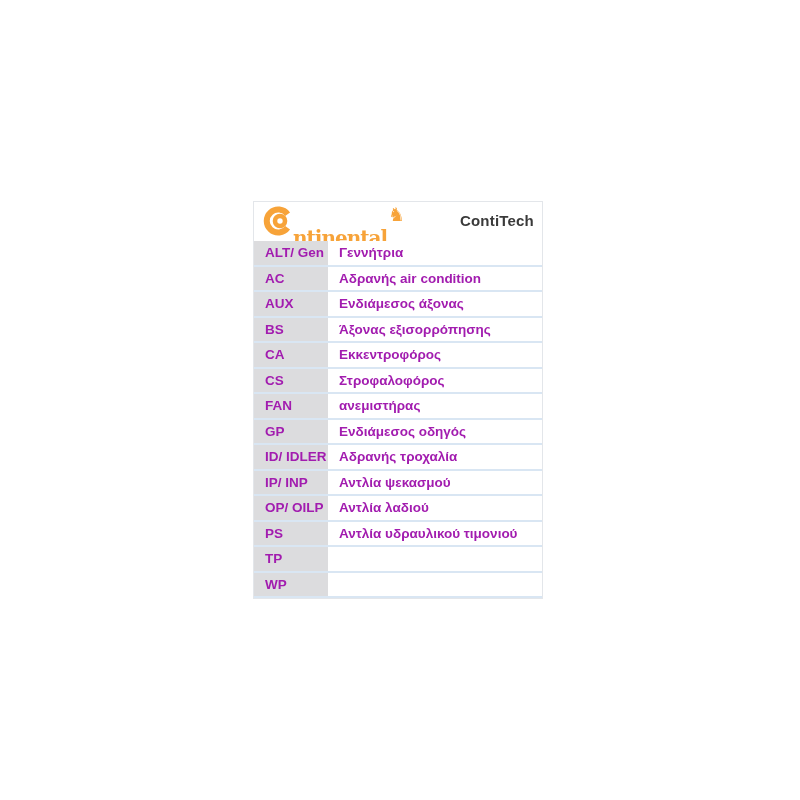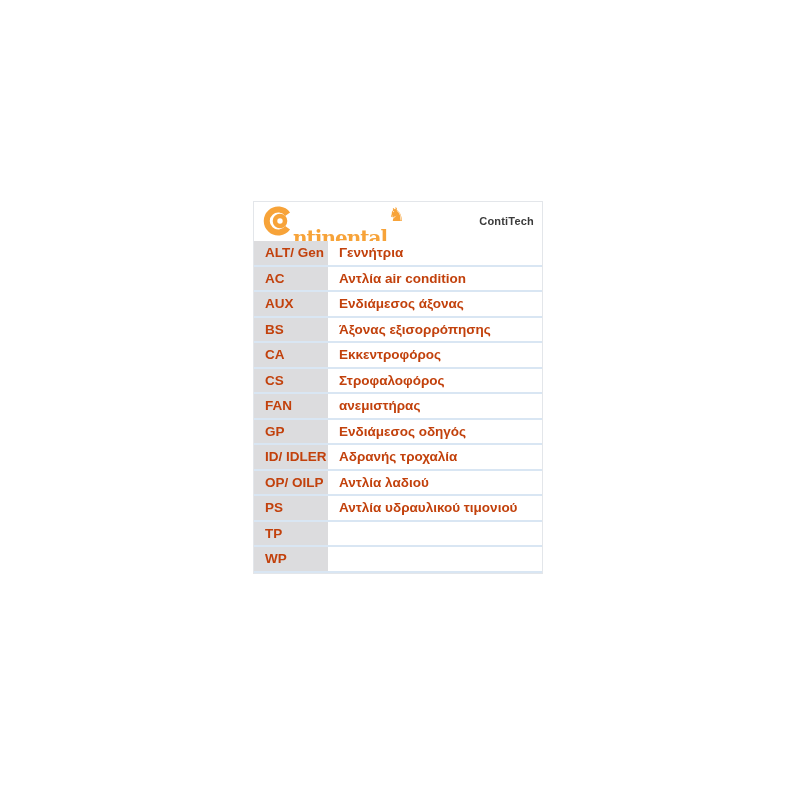--- a/index.html
+++ b/index.html
@@ -50,39 +50,39 @@
     padding-bottom: 3px;
     margin-top: 37px;
   }
   .horse {
     font-size: 19px;
     line-height: 1;
     margin-left: 1px;
     transform: translateY(-6px);
   }
   .subbrand {
-    font-size: 11px;
+    font-size: 15px;
     font-weight: bold;
     color: #3a3a3a;
     letter-spacing: 0.2px;
   }
 
   
   .rows { background: #ffffff; }
   .row {
     display: flex;
     height: 25.5px;
     border-bottom: 2px solid #d9e6f3;
   }
   .cell {
     display: flex;
     align-items: center;
     font-size: 13.5px;
     font-weight: bold;
-    color: #c2410c;
+    color: #a21caf;
     overflow: hidden;
     white-space: nowrap;
   }
   .cell.code {
     width: 77px;
     background: #dcdcde;
     padding-left: 11px;
     border-right: 3px solid #ffffff;
   }
   .cell.desc {
@@ -117,21 +117,21 @@
     <div class="cell desc">
       <span>Γεννήτρια</span>
     </div>
   </div>
 
   <div class="row">
     <div class="cell code">
       <span>AC</span>
     </div>
     <div class="cell desc">
-      <span>Αντλία air condition</span>
+      <span>Αδρανής air condition</span>
     </div>
   </div>
 
   <div class="row">
     <div class="cell code">
       <span>AUX</span>
     </div>
     <div class="cell desc">
       <span>Ενδιάμεσος άξονας</span>
     </div>
@@ -184,20 +184,28 @@
 
   <div class="row">
     <div class="cell code">
       <span>ID/ IDLER</span>
     </div>
     <div class="cell desc">
       <span>Αδρανής τροχαλία</span>
     </div>
   </div>
 
+  <div class="row">
+    <div class="cell code">
+      <span>IP/ INP</span>
+    </div>
+    <div class="cell desc">
+      <span>Αντλία ψεκασμού</span>
+    </div>
+  </div>
 
   <div class="row">
     <div class="cell code">
       <span>OP/ OILP</span>
     </div>
     <div class="cell desc">
       <span>Αντλία λαδιού</span>
     </div>
   </div>
 

